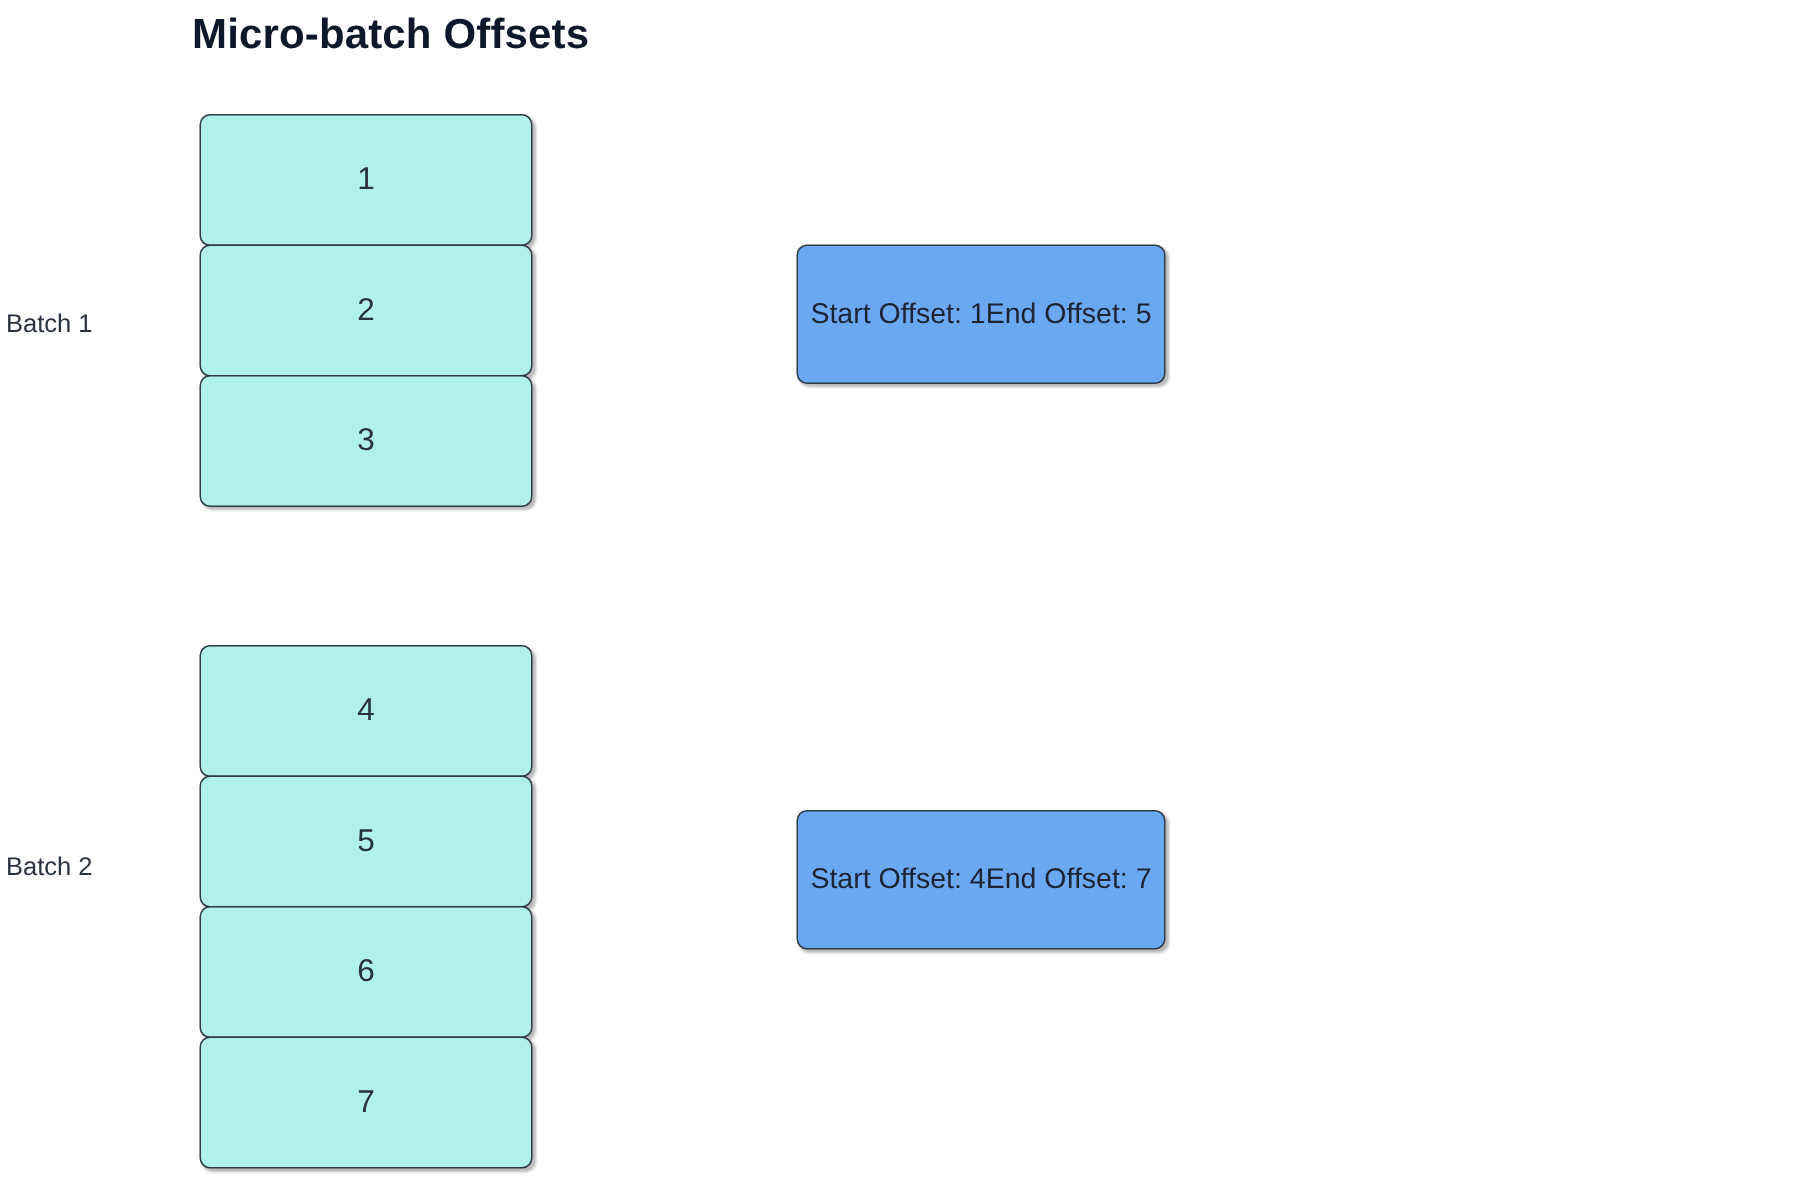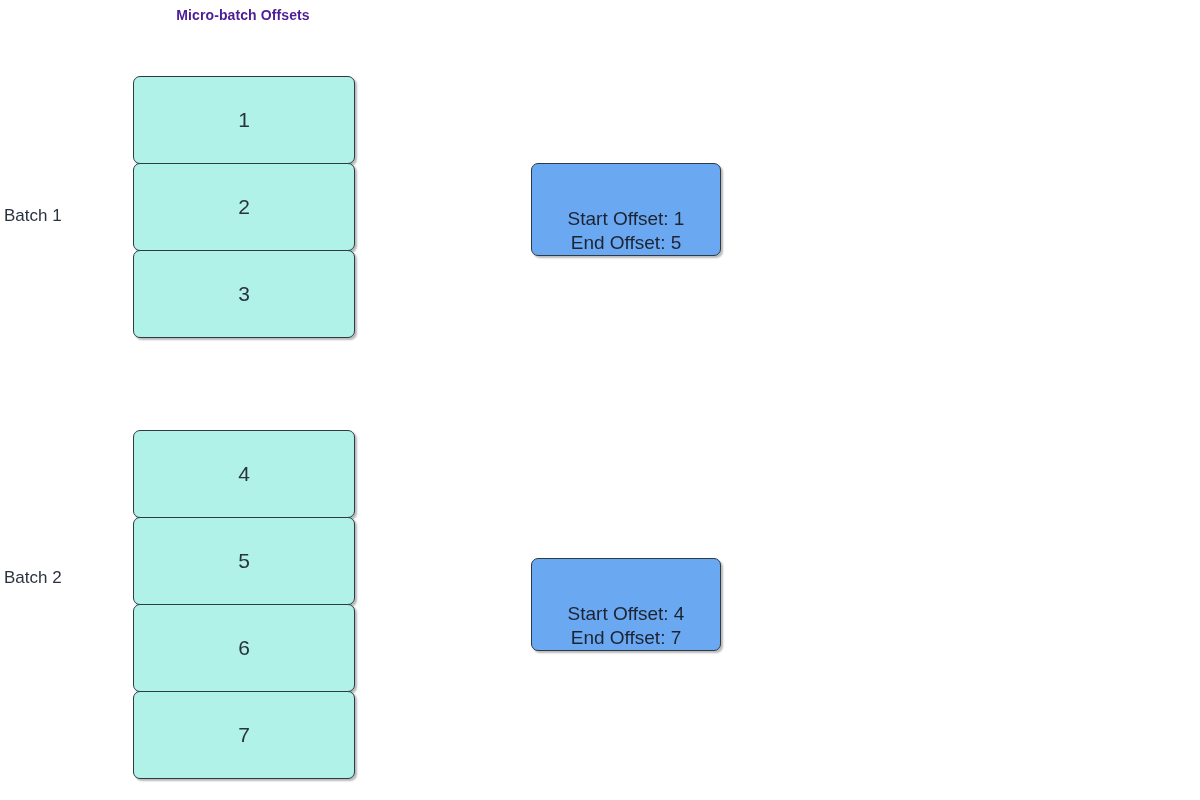--- a/index.html
+++ b/index.html
@@ -19,23 +19,23 @@
   }
 
   .canvas {
     position: absolute;
     inset: 0;
   }
 
   
   .col-header {
     position: absolute;
-    font-size: 14px;
+    font-size: 28px;
     font-weight: bold;
-    color: #4c1d95;
+    color: #0f172a;
     white-space: nowrap;
     letter-spacing: 0.1px;
   }
   #hdr-micro { left: 128px; top: 7px; width: 230px; text-align: center; }
   #hdr-log   { left: 531px; top: 7px; width: 222px; text-align: center; }
 
   
   .batch-label {
     position: absolute;
     font-size: 17px;
@@ -71,36 +71,36 @@
     color: #2b323f;
     box-shadow: 2px 2px 2px rgba(0,0,0,0.28);
   }
   .offset-box:first-child { margin-top: 0; }
 
   
   .log-box {
     position: absolute;
     box-sizing: border-box;
     left: 531px;
-    width: 190px;
+    width: 246px;
     height: 93px;
     background: #6aa9f2;
     border: 1.6px solid #2e3b45;
     border-radius: 7px;
     display: flex;
-    flex-direction: column;
+    flex-direction: row;
     align-items: center;
-    justify-content: flex-end;
+    justify-content: center;
     font-size: 19px;
     line-height: 24px;
     color: #1d2330;
     box-shadow: 2px 2px 2px rgba(0,0,0,0.28);
   }
   #log-batch-1 { top: 163px; }
-  #log-batch-2 { top: 558px; }
+  #log-batch-2 { top: 540px; }
   .log-line { white-space: nowrap; }
 </style>
 </head>
 <body>
 
 <div class="canvas">
 
   <div class="col-header" id="hdr-micro">Micro-batch Offsets</div>
 
 

